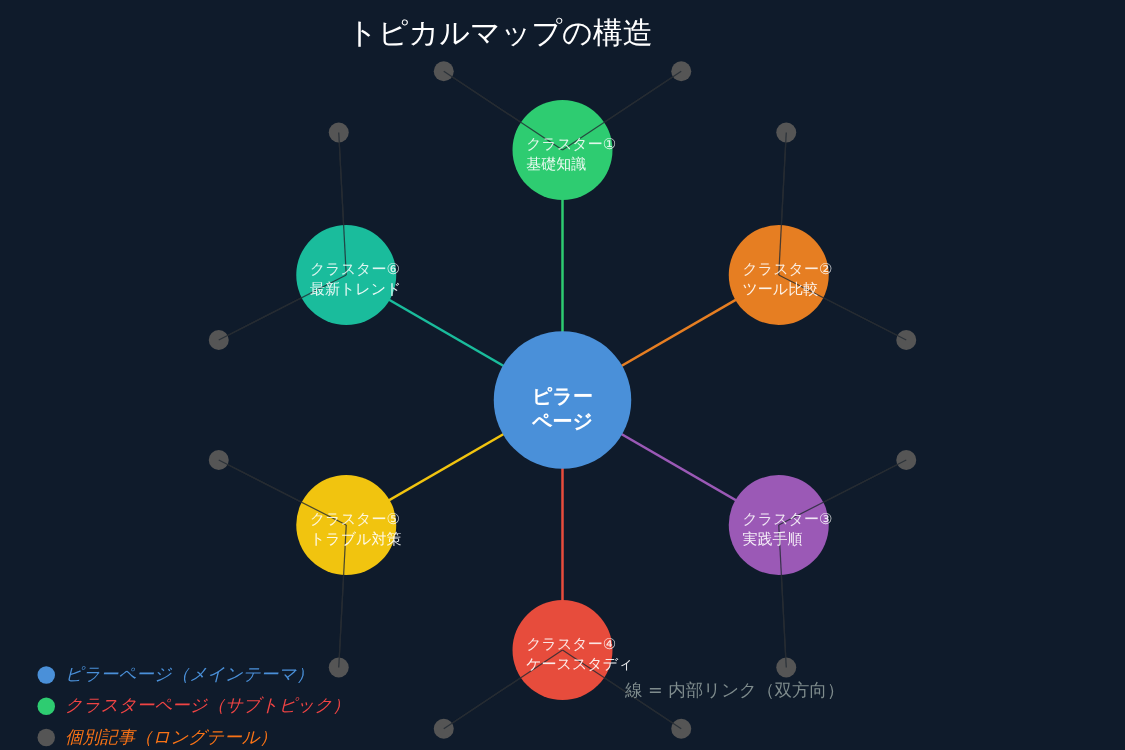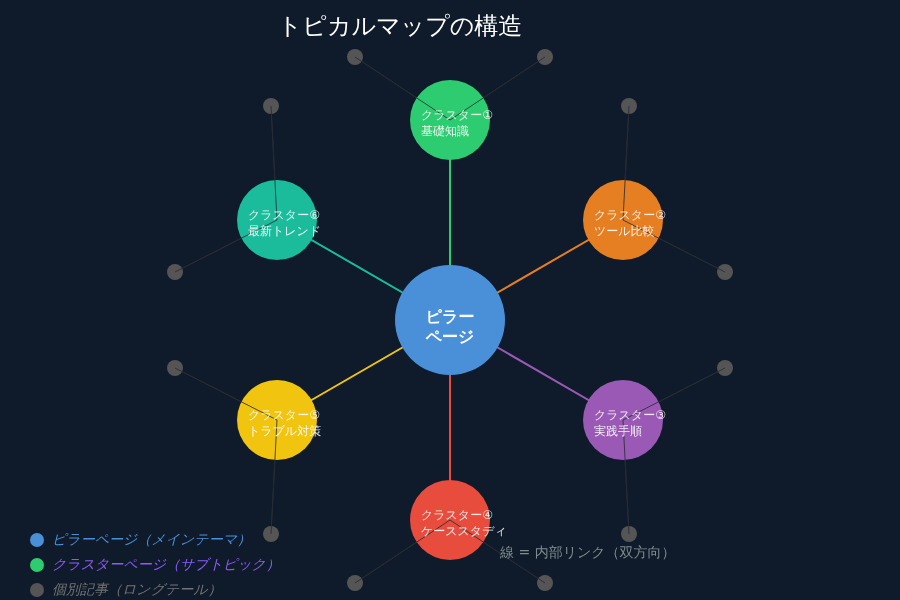--- a/index.html
+++ b/index.html
@@ -112,21 +112,21 @@
 
 <div class="title">トピカルマップの構造</div>
 
 <div class="legend">
   <div class="legend-item">
     <span class="legend-dot" style="background: rgb(74, 144, 217);"></span>
     <span class="legend-text" style="color: rgb(74, 144, 217);">ピラーページ（メインテーマ）</span>
   </div>
   <div class="legend-item">
     <span class="legend-dot" style="background: rgb(46, 204, 113);"></span>
-    <span class="legend-text" style="color: #8b5cf6;">クラスターページ（サブトピック）</span>
+    <span class="legend-text" style="color: #ef4444;">クラスターページ（サブトピック）</span>
   </div>
   <div class="legend-item">
     <span class="legend-dot" style="background: rgb(85, 85, 85);"></span>
-    <span class="legend-text" style="color: #737373;">個別記事（ロングテール）</span>
+    <span class="legend-text" style="color: #f97316;">個別記事（ロングテール）</span>
   </div>
 </div>
 
 <div class="note">線 = 内部リンク（双方向）</div>
 
 </body></html>

